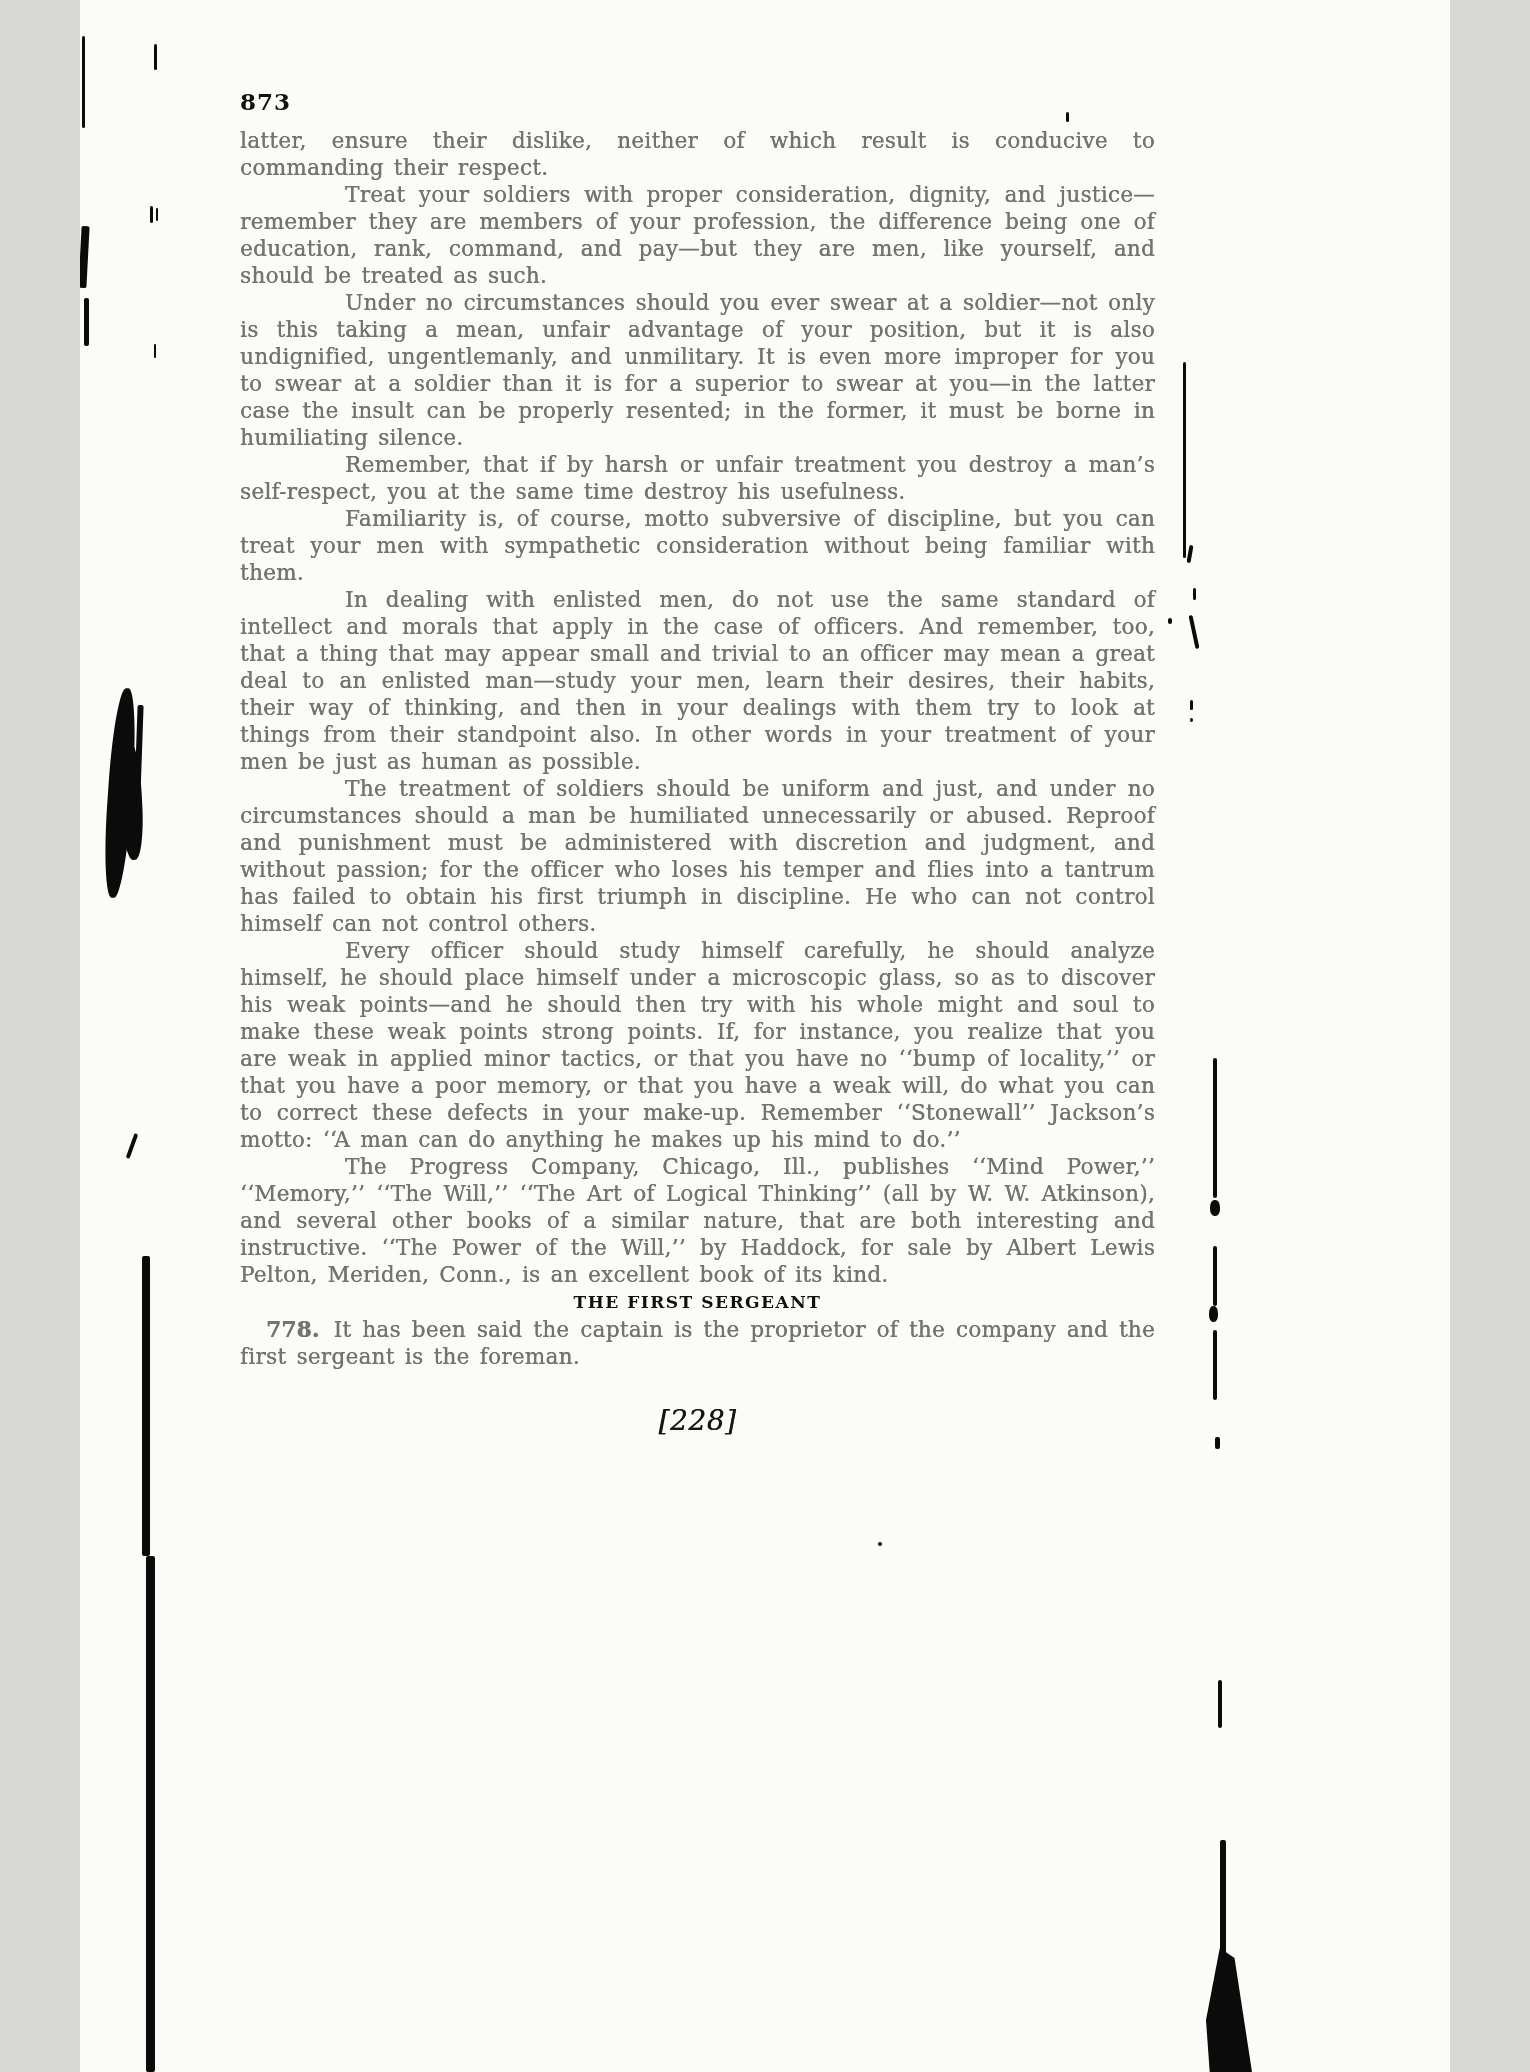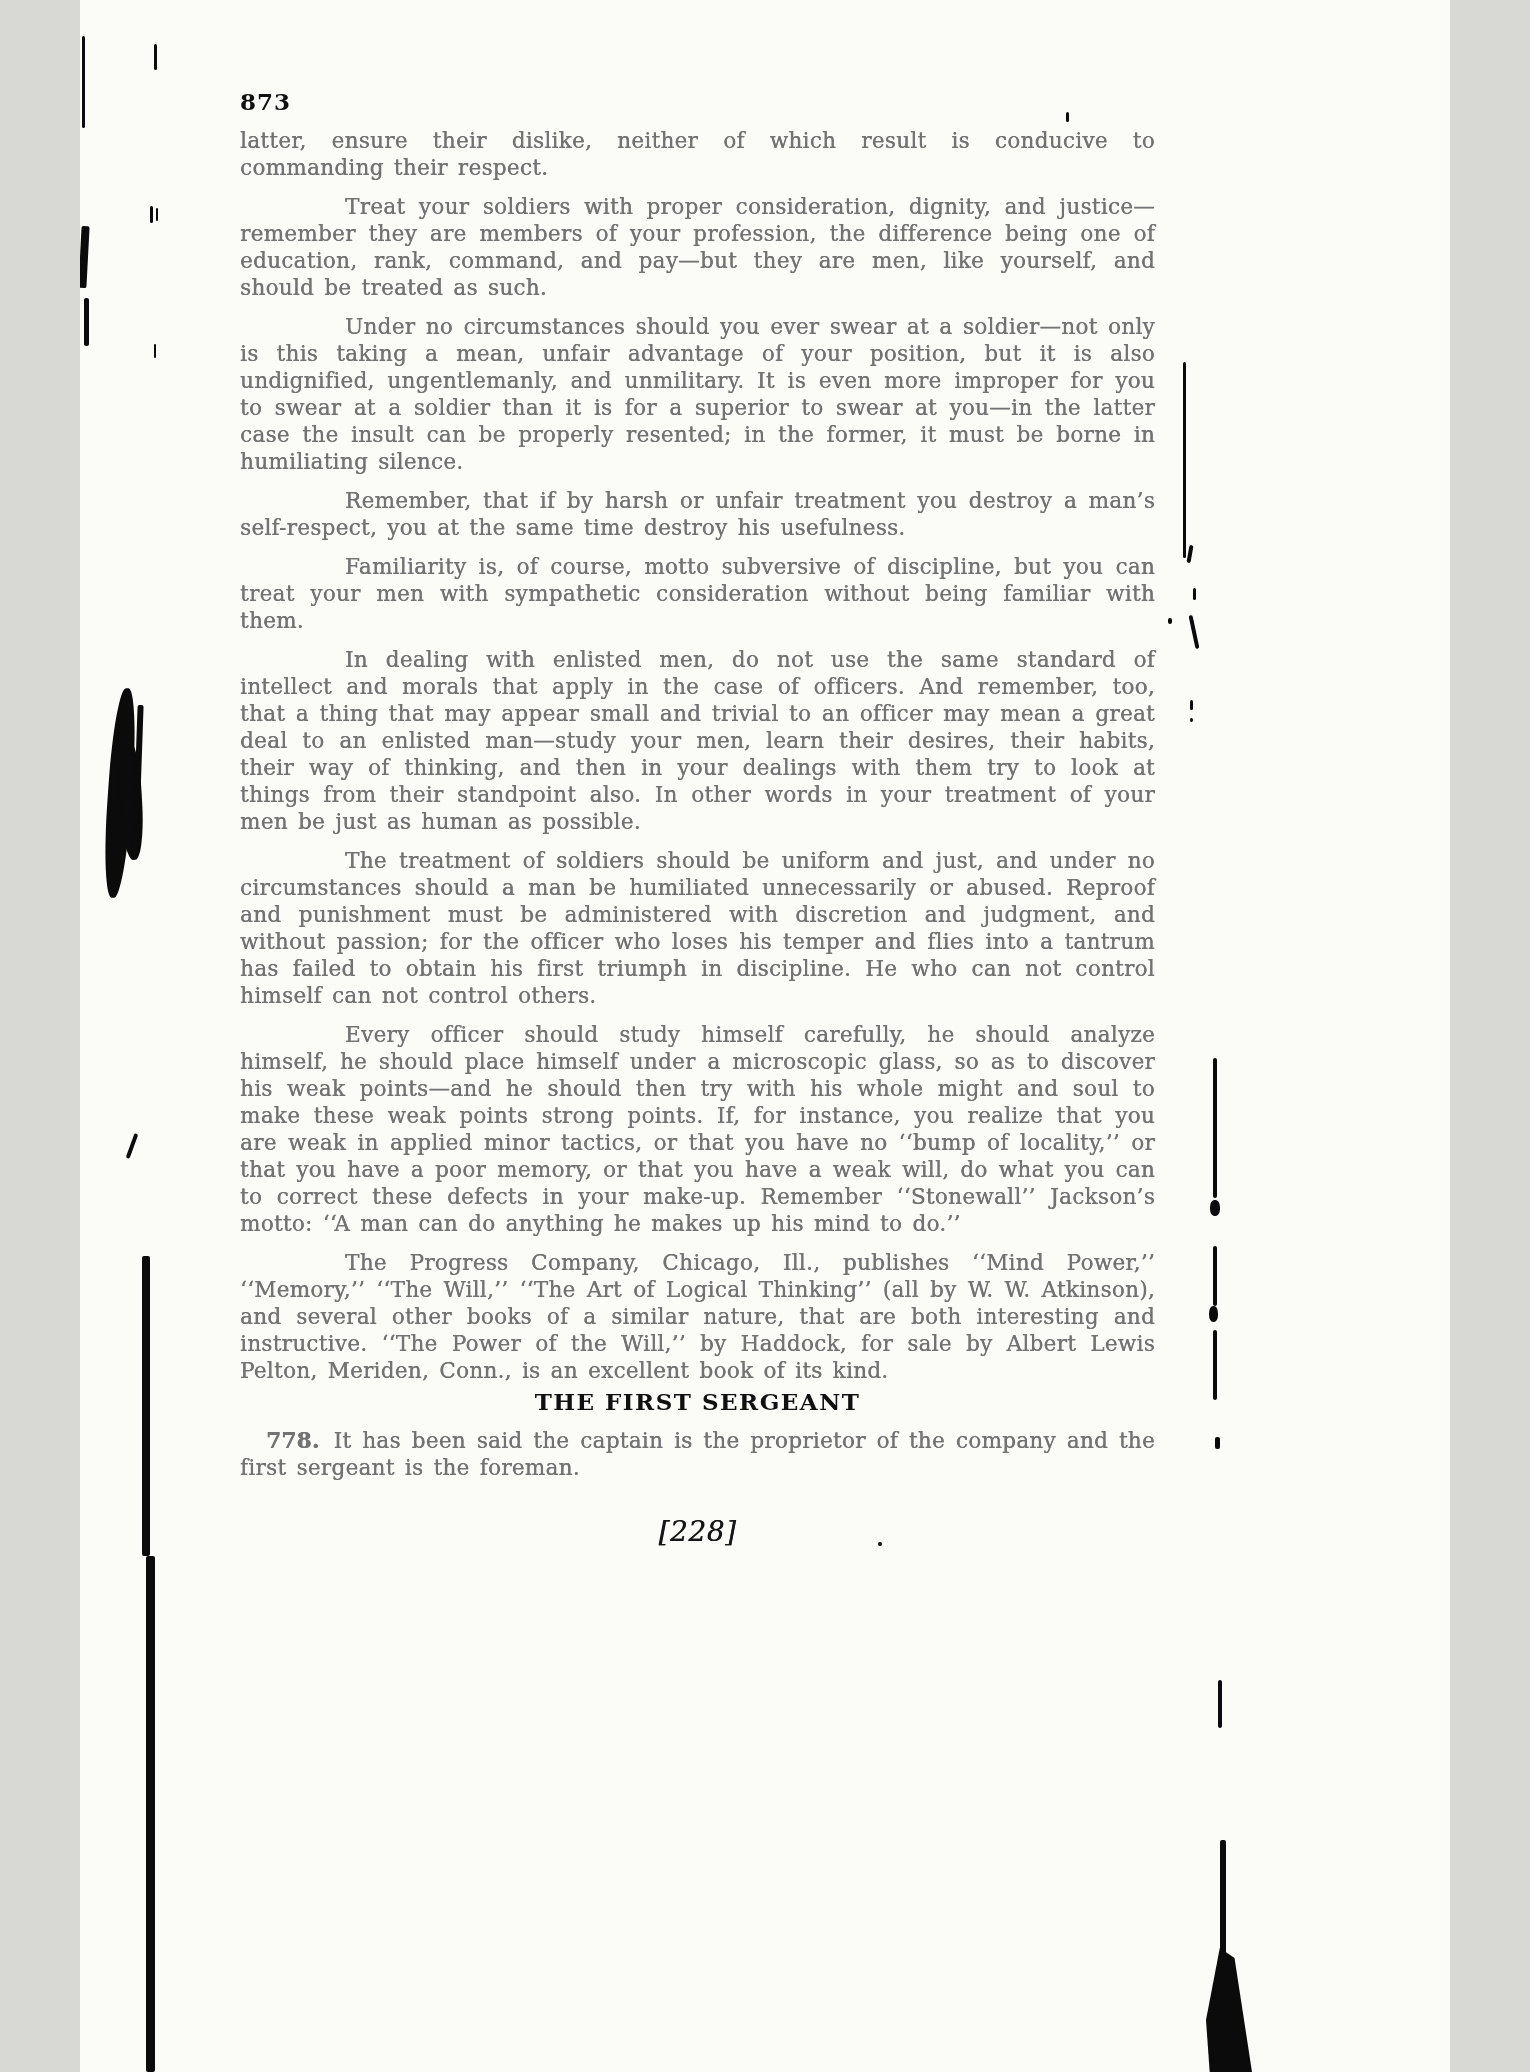--- a/index.html
+++ b/index.html
@@ -29,28 +29,28 @@
   }
   .para {
     font-size: 21.5px;
     line-height: 27px;
     text-align: justify;
     letter-spacing: 0.3px;
     word-spacing: 3px;
     color: #737373;
     text-shadow: 0.3px 0 0 currentColor;
   }
-  .para.indent { text-indent: 105px; margin-top: 12px; }
+  .para.indent { text-indent: 105px; }
   .para.small-indent { text-indent: 26px; }
   .section-heading {
     text-align: center;
-    font-size: 23px;
+    font-size: 17px;
     font-weight: bold;
     letter-spacing: 1.5px;
-    margin: 4px 0 12px 0;
+    margin: 4px 0 4px 0;
     color: #101010;
   }
   .num {
     font-weight: bold;
     margin-right: 14px;
     text-shadow: 0.4px 0 0 currentColor;
   }
   .footer {
     margin-top: 34px;
     text-align: center;

